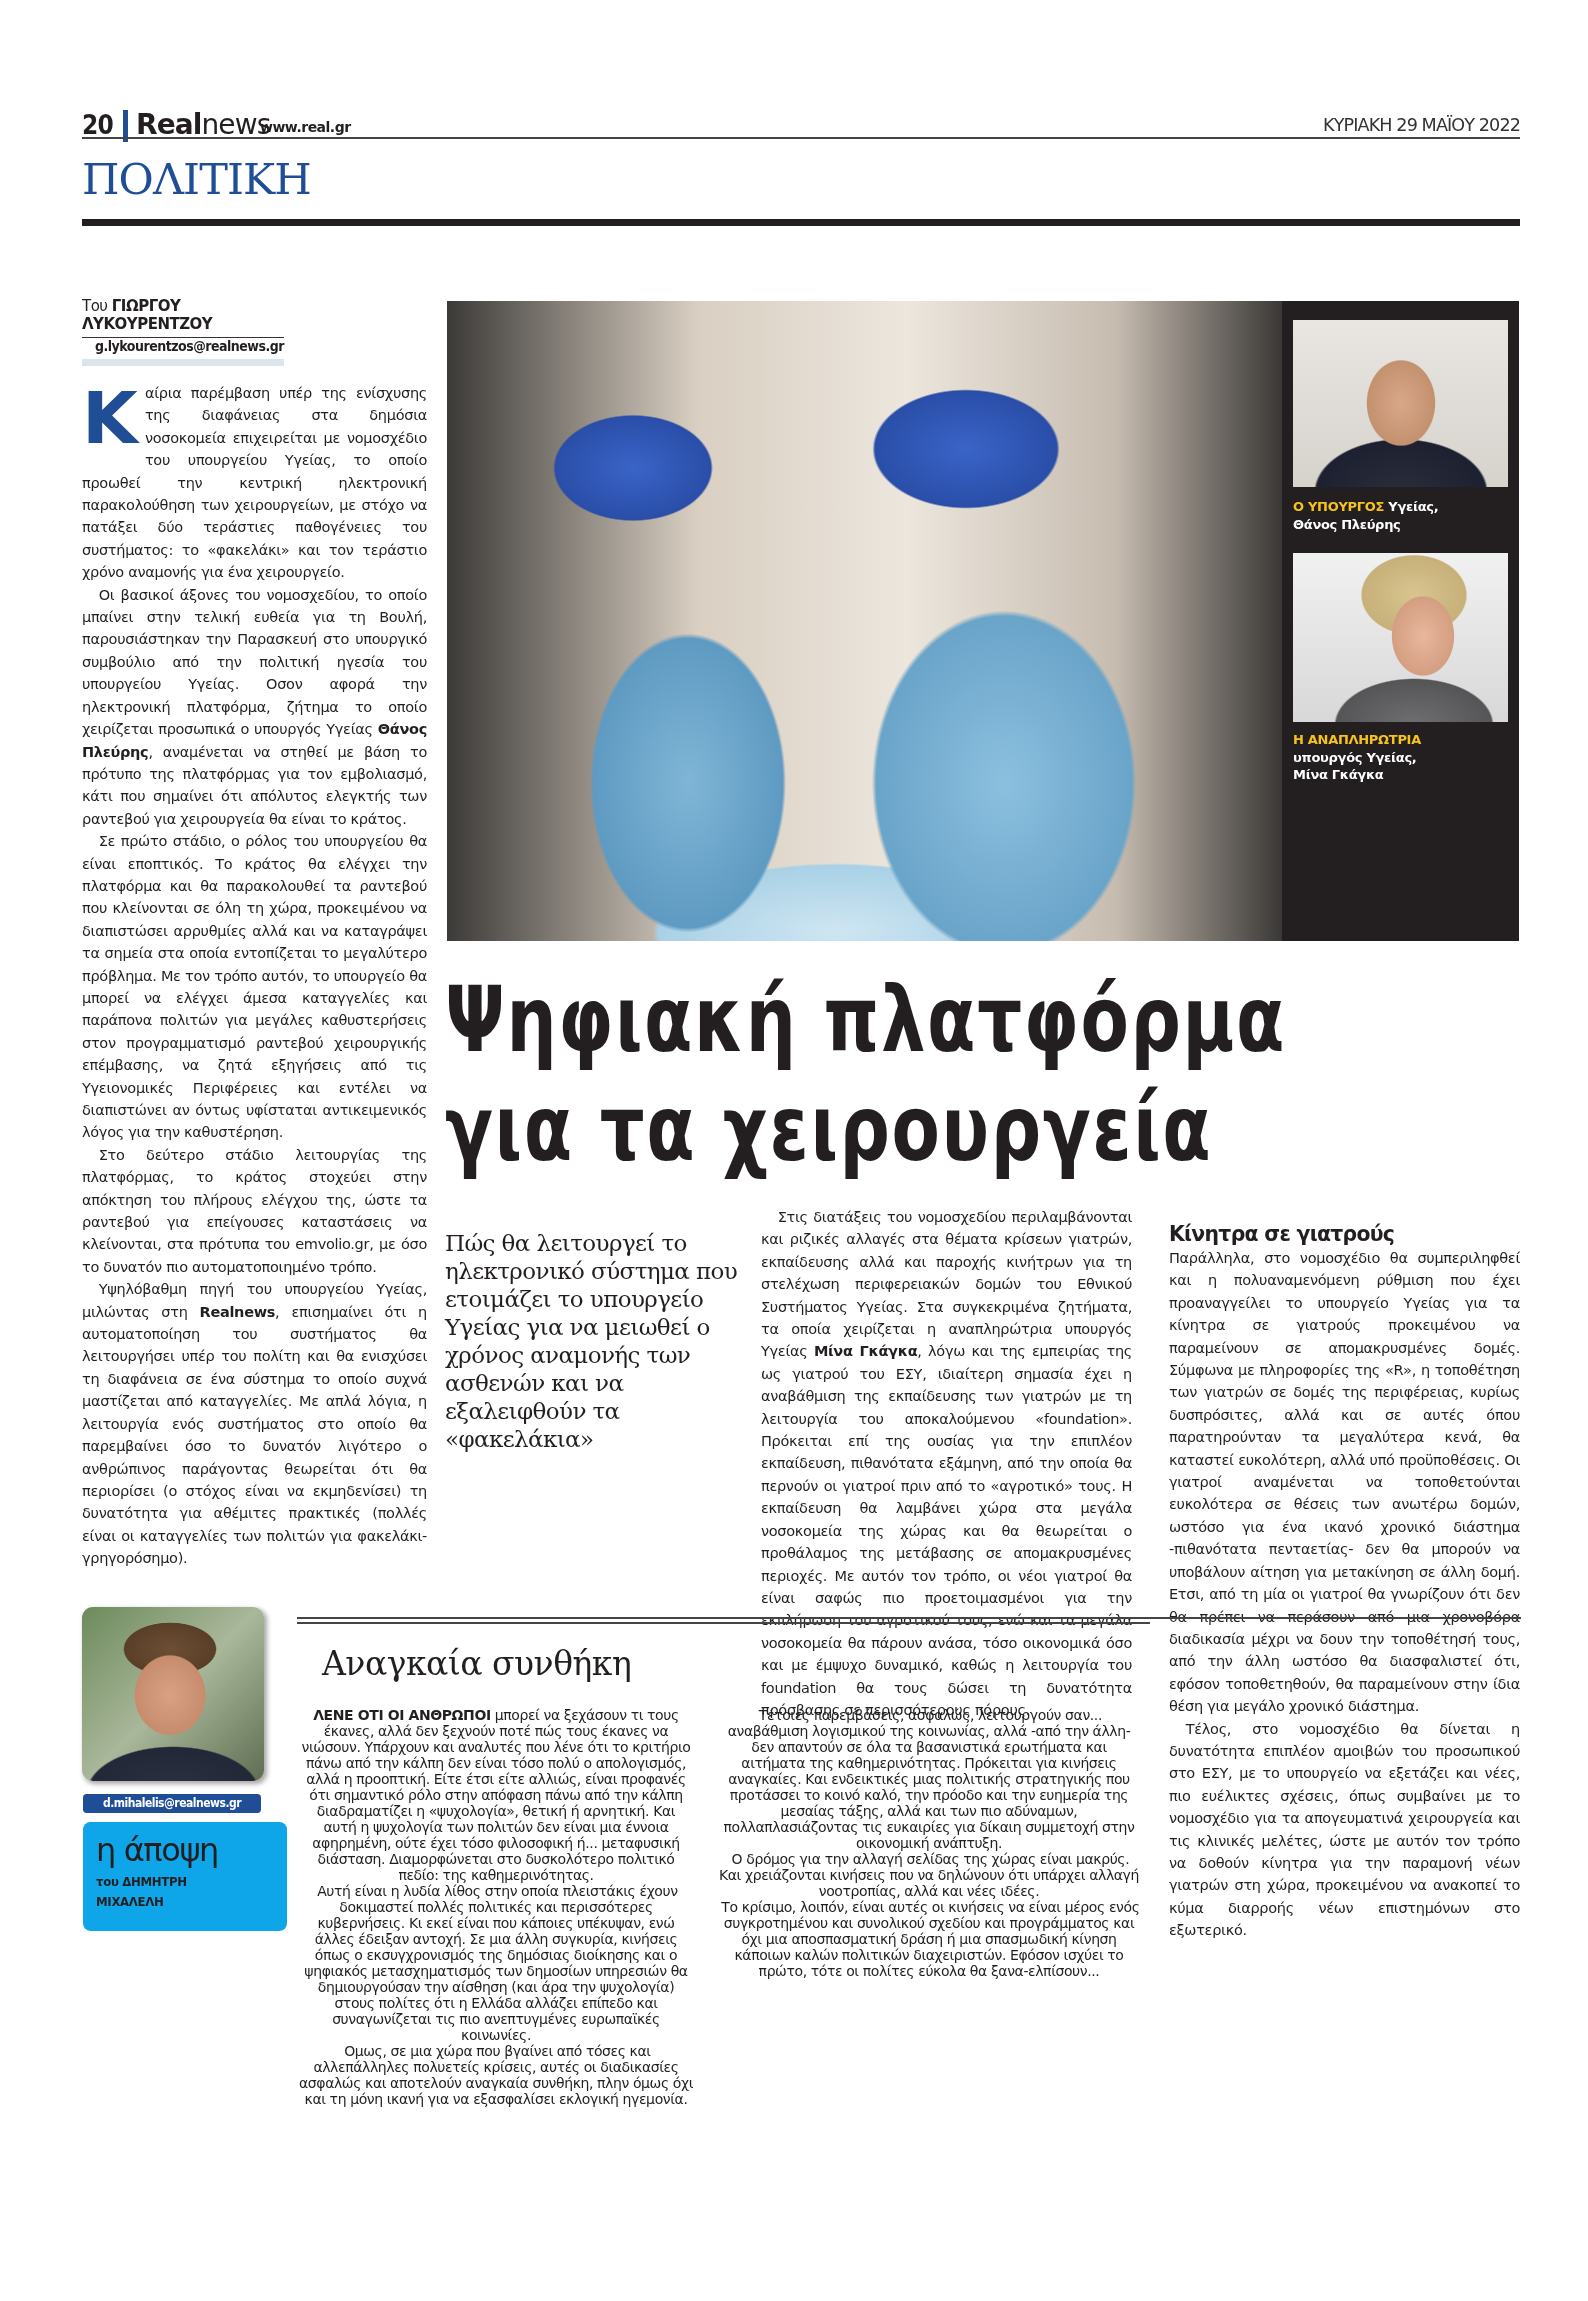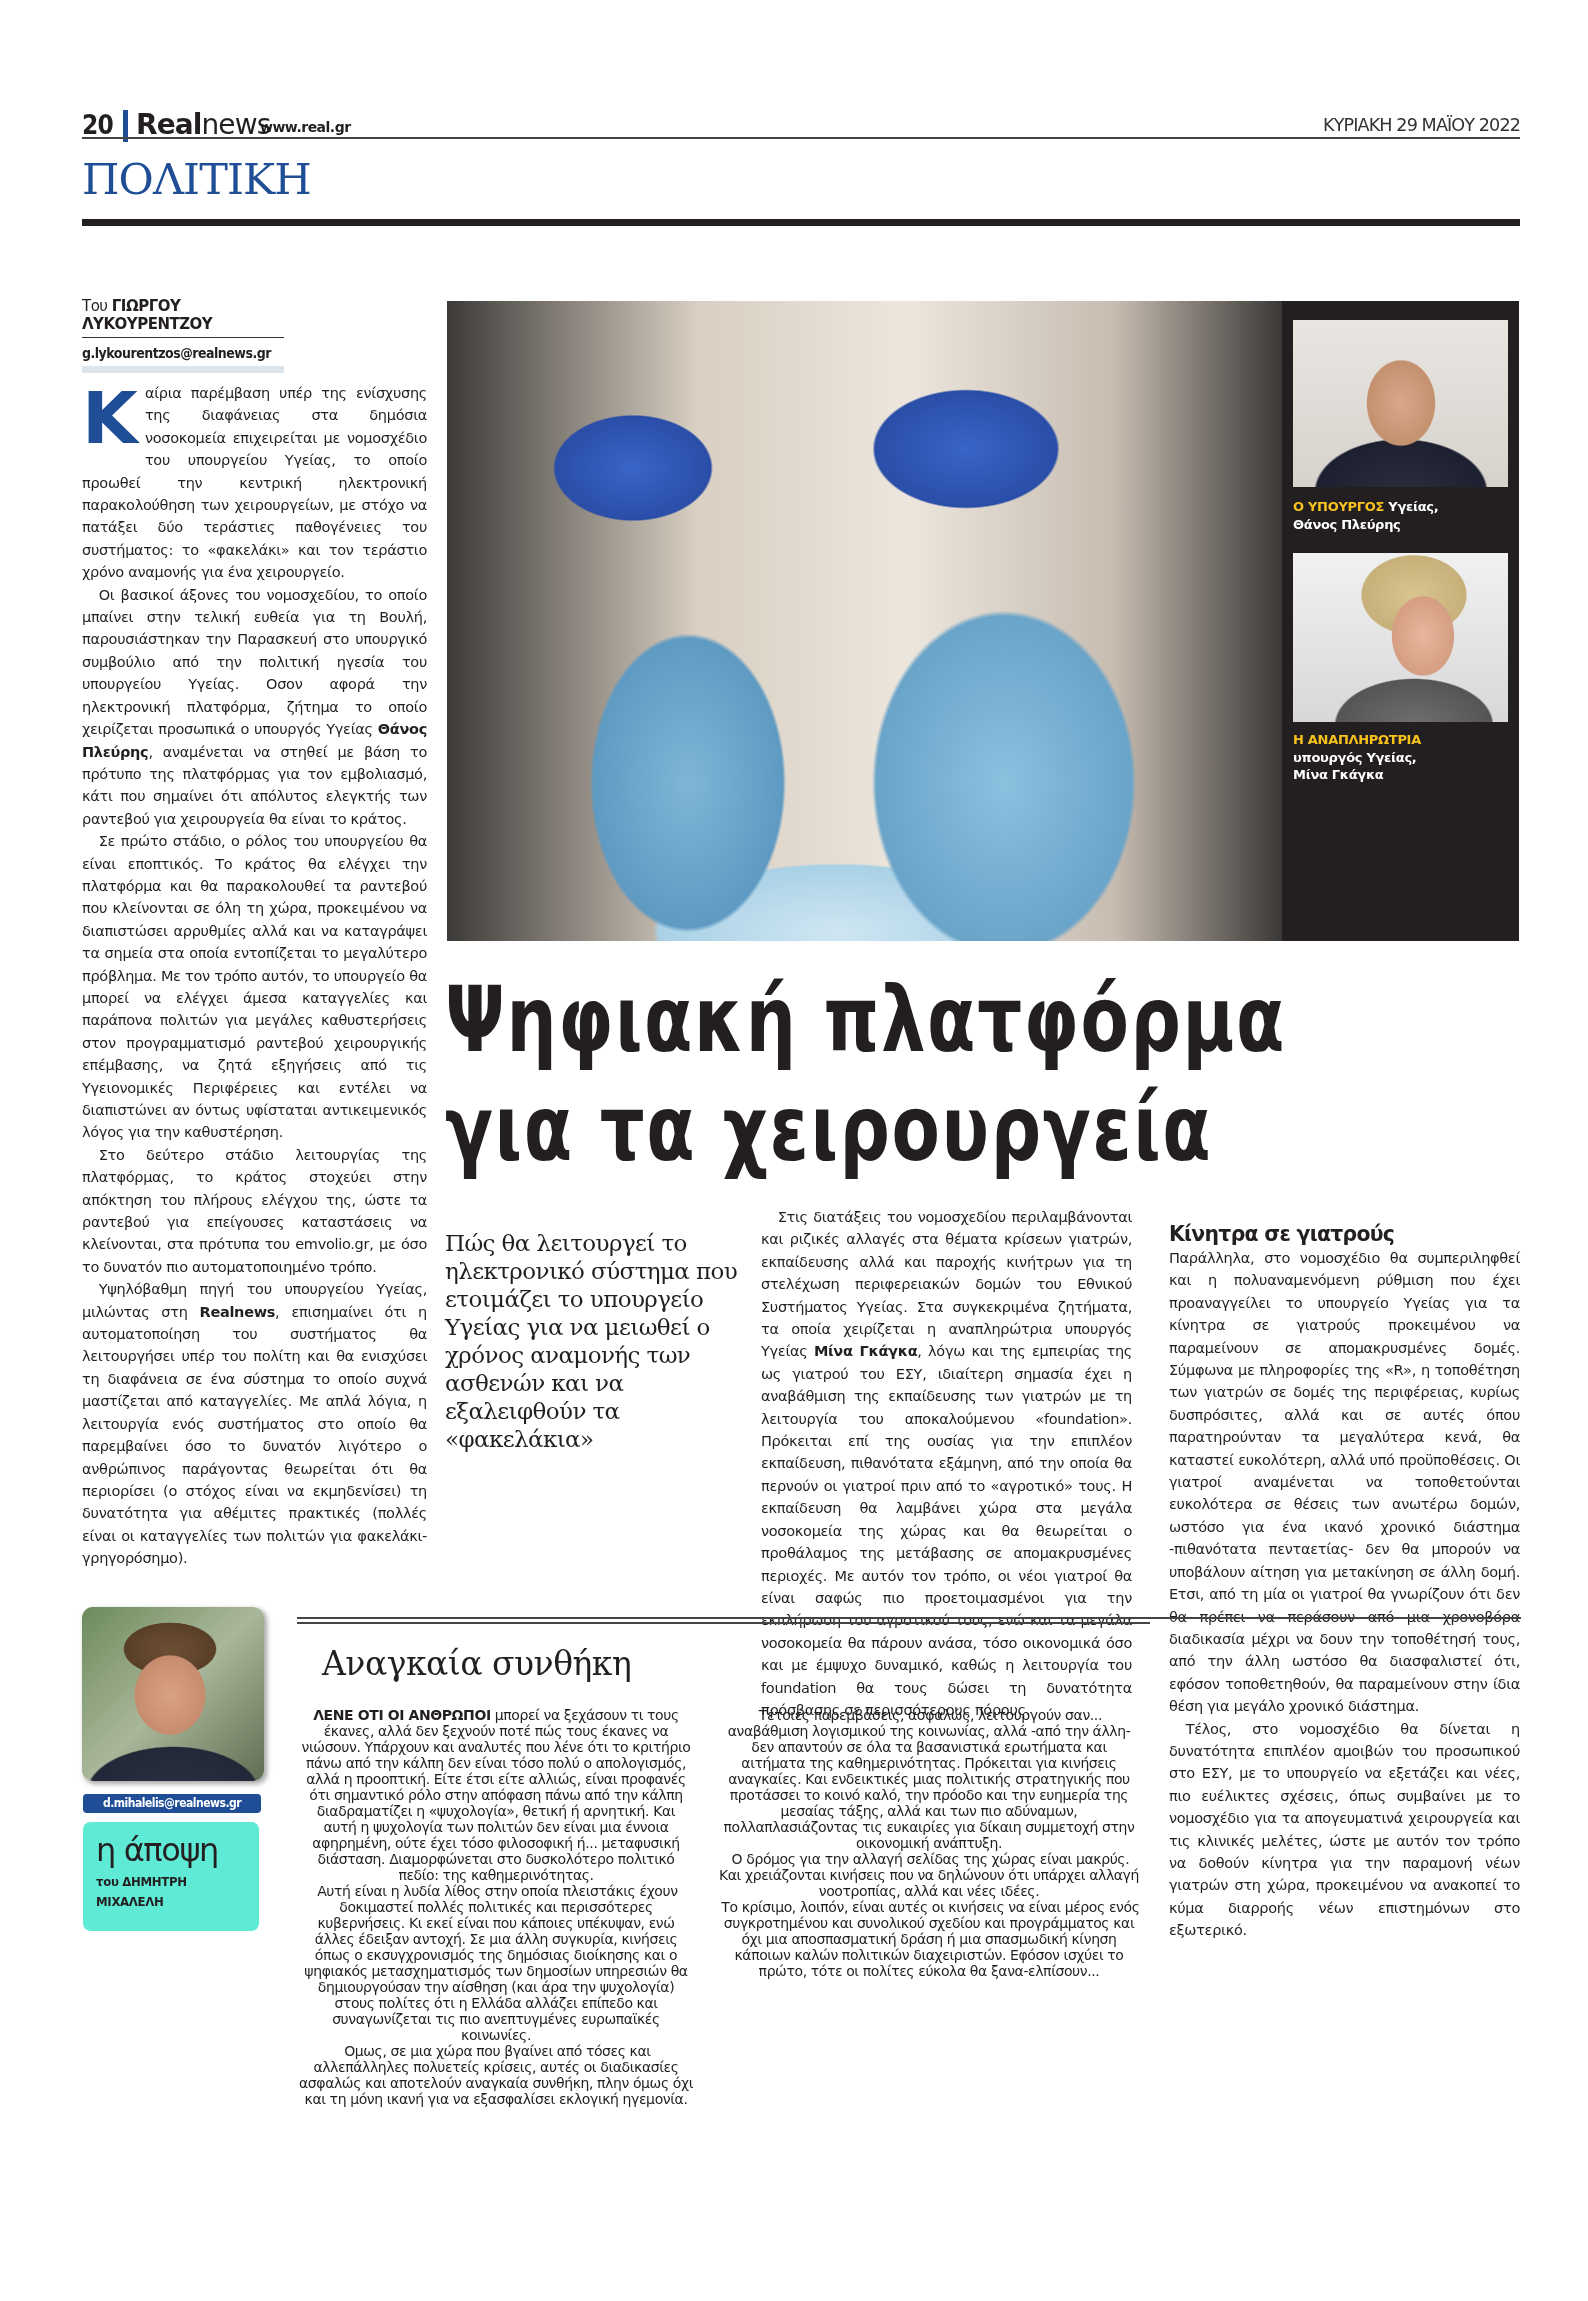--- a/index.html
+++ b/index.html
@@ -20,21 +20,21 @@
   .section-row { position: absolute; left: 82px; top: 139px; width: 1438px; height: 80px; }
   .section-title { position: absolute; left: 0; top: 15px; font: 43px "DejaVu Serif", serif; color: #1f4e97; letter-spacing: -0.9px; }
   .kicker-box { position: absolute; left: 536px; top: 0; right: 0; height: 80px; background: #dde5ec; }
   .kicker { position: absolute; left: 33px; top: 32px; font: bold 31px "DejaVu Sans", sans-serif; letter-spacing: -1.4px; transform: scaleX(0.82); transform-origin: left; }
   .rule-thick { position: absolute; left: 82px; top: 219px; width: 1438px; height: 6.5px; background: #231f20; }
 
   
   .byline { position: absolute; left: 82px; top: 297px; width: 202px; }
   .byline .by { font-size: 15px; border-bottom: 0.9px solid #333; padding-bottom: 3.7px; letter-spacing: -0.5px; }
   .byline .by b { font-weight: bold; }
-  .byline .email { font: bold 14px "DejaVu Sans Condensed", "DejaVu Sans", sans-serif; margin-top: 7px; letter-spacing: -0.5px; padding-bottom: 5.6px; border-bottom: 7.4px solid #dde5ec; }
+  .byline .email { font: bold 14px "DejaVu Sans Condensed", "DejaVu Sans", sans-serif; margin-top: 0; letter-spacing: -0.5px; padding-bottom: 5.6px; border-bottom: 7.4px solid #dde5ec; text-align: right; }
 
   
   .col { position: absolute; font-family: "DejaVu Sans", sans-serif; font-size: 14.5px; line-height: 22.4px; text-align: justify; hyphens: auto; letter-spacing: -0.3px; color: #231f20; }
   .col p { text-indent: 16.7px; }
   .col p.noindent { text-indent: 0; }
   .col b { font-weight: bold; }
   .dropcap { float: left; font: bold 72px "DejaVu Sans", sans-serif; color: #1f4e97; line-height: 65px; margin: 3.7px 7.4px 0 0; }
 
   .col1 { left: 82px; top: 382px; width: 345px; }
   .col2 { left: 761px; top: 1206px; width: 371px; }
@@ -63,21 +63,21 @@
   
   .headline { position: absolute; left: 445px; top: 965px; width: 1076px; font: bold 91px "DejaVu Sans Condensed", "DejaVu Sans", sans-serif; line-height: 109px; letter-spacing: 1.9px; color: #231f20; transform: scaleX(0.86); transform-origin: left top; white-space: nowrap; }
   .headline div { }
 
   
   .pullquote { position: absolute; left: 445px; top: 1229px; width: 297px; font: 23px "DejaVu Serif", serif; line-height: 28px; letter-spacing: -0.6px; color: #231f20; }
 
   
   .op-photo { position: absolute; left: 82px; top: 1607px; width: 182px; height: 174px; border-radius: 11px; background: radial-gradient(ellipse 58px 65px at 88px 88px, #d9a283 0%, #c68c6d 60%, transparent 62%), radial-gradient(ellipse 65px 37px at 88px 42px, #6c4e34 0%, #5a3f28 70%, transparent 72%), radial-gradient(ellipse 121px 65px at 91px 186px, #2b3142 0%, #232838 70%, transparent 72%), linear-gradient(135deg, #6d8a5c, #a9b79a 50%, #5f6e52); box-shadow: 2.8px 2.8px 5.6px rgba(0,0,0,0.35); }
   .op-email { position: absolute; left: 83px; top: 1794px; width: 178px; height: 18.6px; border-radius: 3.7px; background: #1f4e97; color: #fff; font: bold 12px "DejaVu Sans Condensed", "DejaVu Sans", sans-serif; text-align: center; line-height: 18.6px; letter-spacing: -0.5px; }
-  .op-box { position: absolute; left: 83px; top: 1822px; width: 176px; height: 109px; border-radius: 7.4px; background: #5eead4; padding: 11px 13px; }
+  .op-box { position: absolute; left: 83px; top: 1822px; width: 204px; height: 109px; border-radius: 7.4px; background: #0ea5e9; padding: 11px 13px; }
   .op-box .t1 { font: 32px "DejaVu Sans", sans-serif; letter-spacing: -1.4px; line-height: 35px; }
   .op-box .t2 { font: bold 13px "DejaVu Sans Condensed", "DejaVu Sans", sans-serif; line-height: 20.4px; margin-top: 3.7px; letter-spacing: -0.3px; }
 
   .op-rule { position: absolute; left: 297px; top: 1617px; width: 1224px; height: 1.9px; background: #444; }
   .op-rule2 { position: absolute; left: 297px; top: 1622px; width: 853px; height: 1.9px; background: #444; }
   .op-title { position: absolute; left: 297px; top: 1644px; font: 33px "DejaVu Serif", serif; letter-spacing: -0.5px; margin-left: 25px; }
   .op-col { position: absolute; font-family: "DejaVu Sans", sans-serif; font-size: 14px; line-height: 16px; letter-spacing: -0.4px; color: #231f20; text-align: center; }
   .op-col p { text-indent: 2.8px; }
   .op-col p.first { text-indent: 0; }
   .op-col b { font-weight: bold; }

